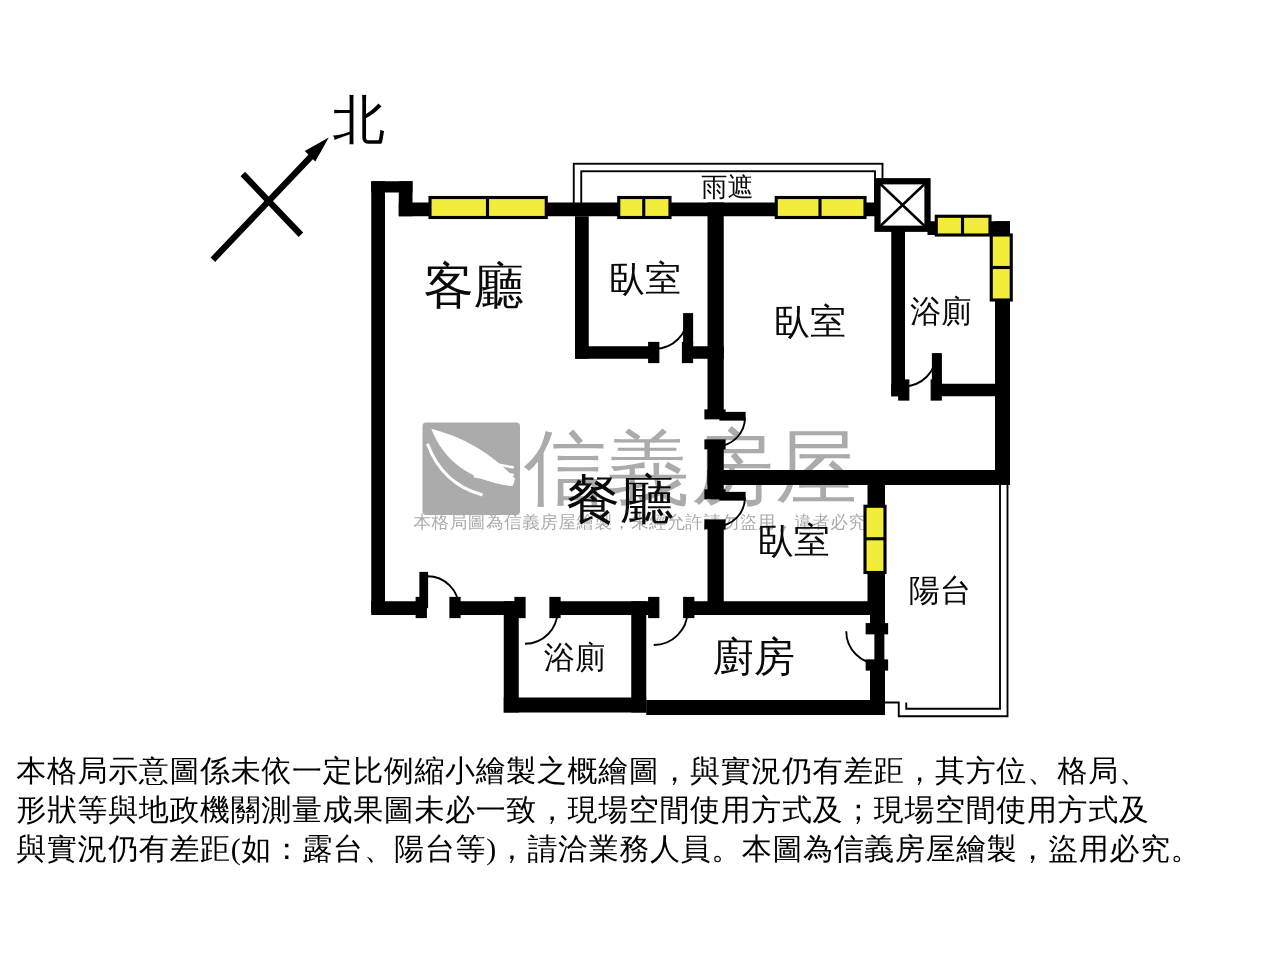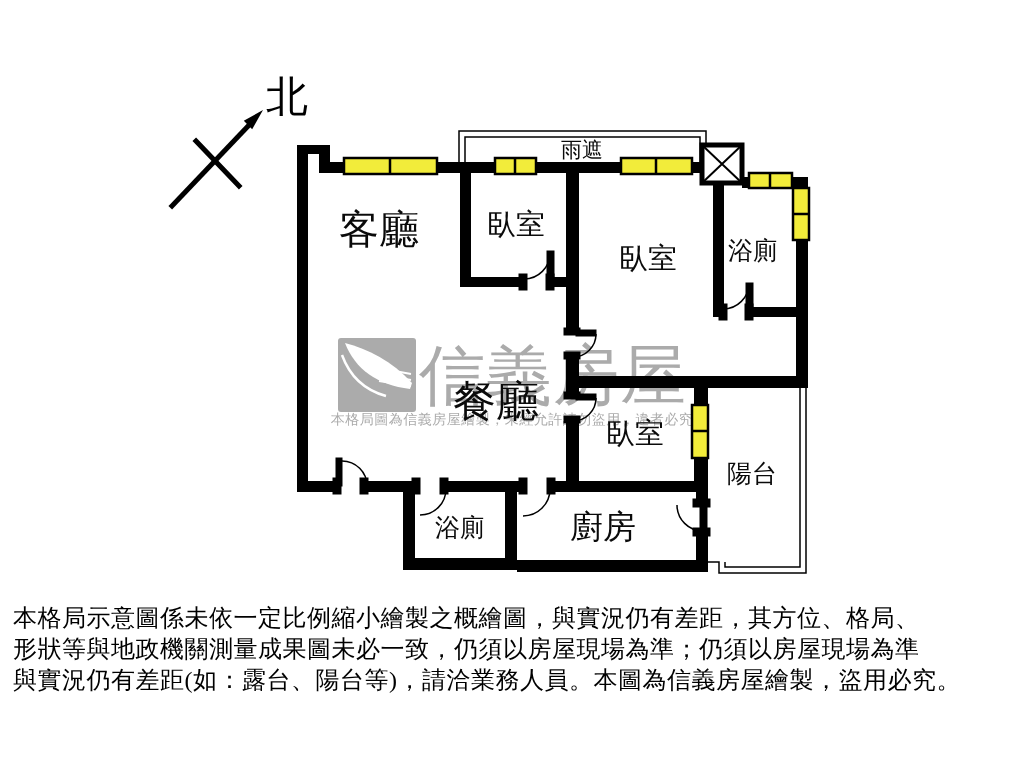--- a/index.html
+++ b/index.html
@@ -168,17 +168,17 @@
       <line x1="172" y1="206" x2="250" y2="124"></line>
       <line x1="196" y1="141" x2="239" y2="186"></line>
       <polygon points="263,110 252.2,129.2 243.8,120.8" stroke="none" fill="#000"></polygon>
     </g>
     <text x="287" y="97" font-size="42" fill="#000" text-anchor="middle" dominant-baseline="central">北</text>
   </g>
 </svg>
 
 <div class="disclaimer">
   <div>本格局示意圖係未依一定比例縮小繪製之概繪圖，與實況仍有差距，其方位、格局、</div>
-  <div>形狀等與地政機關測量成果圖未必一致，仍須以房屋現場為準；仍須以房屋現場為準</div>
+  <div>形狀等與地政機關測量成果圖未必一致，現場空間使用方式及；現場空間使用方式及</div>
   <div>與實況仍有差距(如：露台、陽台等)，請洽業務人員。本圖為信義房屋繪製，盜用必究。</div>
 </div>
 
 </div>
 
 </body></html>

